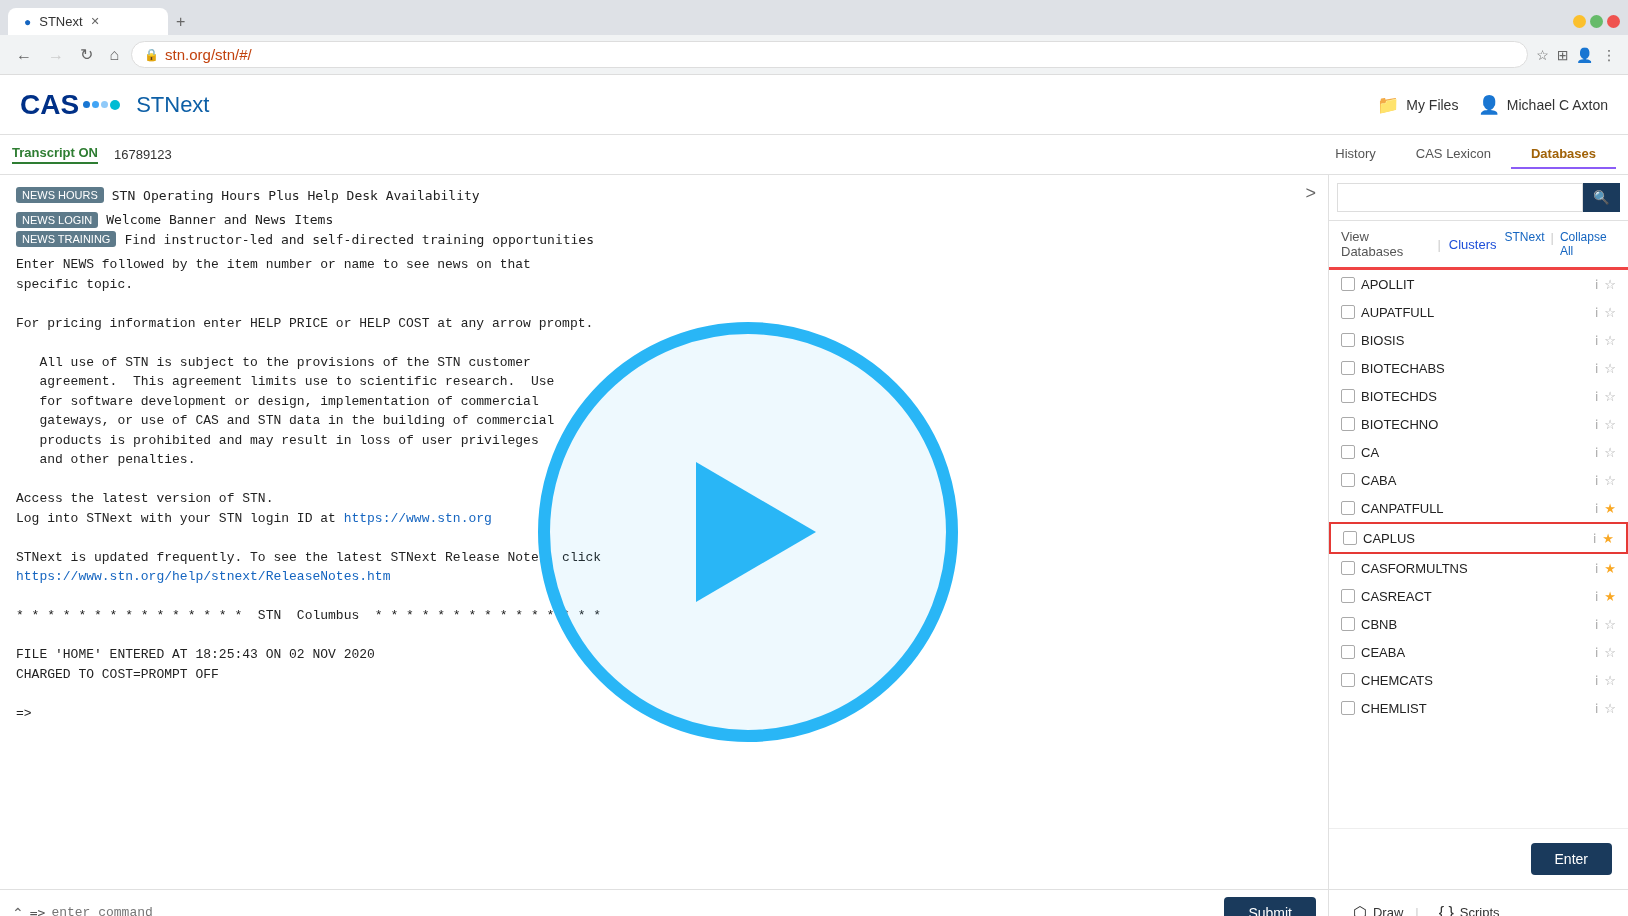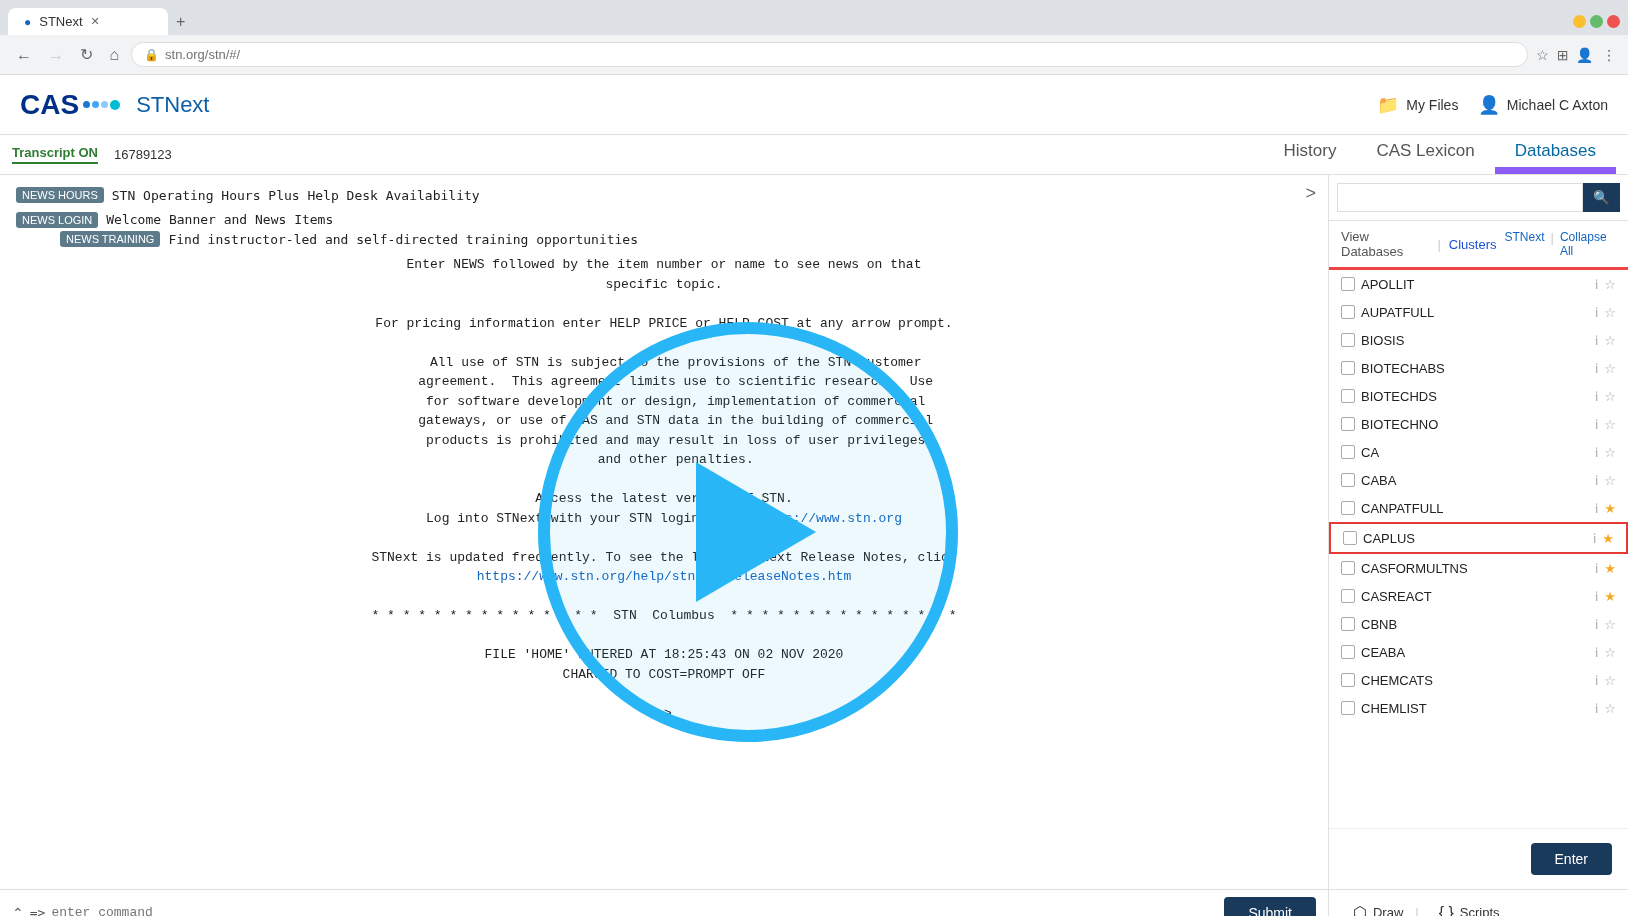--- a/index.html
+++ b/index.html
@@ -14,21 +14,21 @@
     .window-controls { margin-left: auto; display: flex; gap: 4px; }
     .win-btn { width: 13px; height: 13px; border-radius: 50%; border: none; cursor: pointer; }
     .win-min { background: #fbc02d; }
     .win-max { background: #66bb6a; }
     .win-close { background: #ef5350; }
 
     .address-bar { display: flex; align-items: center; padding: 6px 12px; gap: 8px; background: #f1f3f4; }
     .nav-btn { background: none; border: none; color: #666; cursor: pointer; font-size: 16px; padding: 4px; }
     .nav-btn.disabled { color: #ccc; cursor: default; }
     .url-bar { flex: 1; display: flex; align-items: center; background: #fff; border: 1px solid #ddd; border-radius: 20px; padding: 4px 12px; gap: 6px; }
-    .url-text { font-size: 13px; color: #737373; flex: 1; }
+    .url-text { font-size: 15px; color: #c2410c; flex: 1; }
     .address-icons { display: flex; gap: 8px; align-items: center; }
     .addr-icon { color: #666; font-size: 14px; cursor: pointer; }
 
     
     .app-header { display: flex; align-items: center; padding: 10px 20px; border-bottom: 1px solid #e0e0e0; background: #fff; height: 60px; }
     .logo-area { display: flex; align-items: center; gap: 8px; }
     .cas-logo { display: flex; align-items: center; gap: 4px; }
     .cas-text { font-size: 28px; font-weight: bold; color: #003087; }
     .cas-dots { display: flex; gap: 2px; align-items: center; }
     .dot { width: 7px; height: 7px; border-radius: 50%; }
@@ -39,34 +39,34 @@
     .stnext-text { font-size: 22px; color: #0d5fa6; font-weight: 400; margin-left: 8px; }
     .header-right { margin-left: auto; display: flex; align-items: center; gap: 20px; }
     .my-files-btn { display: flex; align-items: center; gap: 6px; color: #333; font-size: 14px; cursor: pointer; }
     .user-btn { display: flex; align-items: center; gap: 6px; color: #333; font-size: 14px; cursor: pointer; }
 
     
     .toolbar { display: flex; align-items: center; padding: 6px 12px; border-bottom: 1px solid #e0e0e0; background: #fff; height: 40px; }
     .transcript-on { color: #2e7d32; font-weight: bold; font-size: 13px; cursor: pointer; border-bottom: 2px solid #2e7d32; padding-bottom: 2px; }
     .session-id { margin-left: 16px; font-size: 13px; color: #333; }
     .toolbar-right { margin-left: auto; display: flex; gap: 0; }
-    .toolbar-tab { padding: 6px 20px; font-size: 17px; color: #555; cursor: pointer; border-bottom: 2px solid transparent; }
-    .toolbar-tab.active { color: #0369a1; font-weight: normal; border-bottom: 7px solid #8b5cf6; }
+    .toolbar-tab { padding: 6px 20px; font-size: 13px; color: #555; cursor: pointer; border-bottom: 2px solid transparent; }
+    .toolbar-tab.active { color: #a16207; font-weight: bold; border-bottom: 2px solid #8b5cf6; }
 
     
     .main-layout { display: flex; height: calc(916px - 60px - 40px - 56px); }
 
     
     .terminal-area { flex: 1; display: flex; flex-direction: column; position: relative; overflow: hidden; }
     .terminal-content { flex: 1; padding: 12px 16px; font-family: 'Courier New', monospace; font-size: 13px; color: #222; overflow-y: auto; background: #fff; position: relative; }
     .file-line { margin-bottom: 4px; }
     .file-keyword { color: #555; font-size: 12px; }
     .news-btn { background: #5d7a8a; color: #fff; font-size: 11px; padding: 2px 6px; border-radius: 3px; cursor: pointer; border: none; margin-right: 8px; }
     .news-btn.training { background: #5d7a8a; }
-    pre { font-family: 'Courier New', monospace; font-size: 13px; white-space: pre-wrap; line-height: 1.5; text-align: center; }
+    pre { font-family: 'Courier New', monospace; font-size: 13px; white-space: pre-wrap; line-height: 1.5; }
     .link-text { color: #1565c0; cursor: pointer; }
     .expand-btn { position: absolute; right: 4px; top: 0; background: none; border: none; font-size: 18px; color: #666; cursor: pointer; padding: 8px; }
 
     
     .video-overlay { position: absolute; top: 50%; left: 50%; transform: translate(-30%, -50%); width: 420px; height: 420px; z-index: 10; }
     .video-circle { width: 420px; height: 420px; border-radius: 50%; border: 12px solid #29b6f6; background: rgba(41,182,246,0.08); display: flex; align-items: center; justify-content: center; cursor: pointer; }
     .play-triangle { width: 0; height: 0; border-top: 70px solid transparent; border-bottom: 70px solid transparent; border-left: 120px solid #29b6f6; margin-left: 16px; }
 
     
     .input-area { display: flex; align-items: center; border-top: 1px solid #e0e0e0; padding: 6px 12px; background: #fff; height: 46px; }
@@ -177,21 +177,21 @@
       <button class="expand-btn">&gt;</button>
       <div style="margin-bottom:8px;">
         <div style="display:flex;align-items:center;margin-bottom:9px;">
           <button class="news-btn">NEWS HOURS</button>
           <span style="font-family:monospace;">STN Operating Hours Plus Help Desk Availability</span>
         </div>
         <div style="display:flex;align-items:baseline;margin-bottom:3px;">
           <button class="news-btn">NEWS LOGIN</button>
           <span style="font-family:monospace;">Welcome Banner and News Items</span>
         </div>
-        <div style="display:flex;align-items:center;margin-bottom:3px;margin-left:44px;">
+        <div style="display:flex;align-items:center;margin-bottom:3px;">
           <button class="news-btn training">NEWS TRAINING</button>
           <span style="font-family:monospace;">Find instructor-led and self-directed training opportunities</span>
         </div>
       </div>
       <pre>Enter NEWS followed by the item number or name to see news on that
 specific topic.
 
 For pricing information enter HELP PRICE or HELP COST at any arrow prompt.
 
    All use of STN is subject to the provisions of the STN customer

